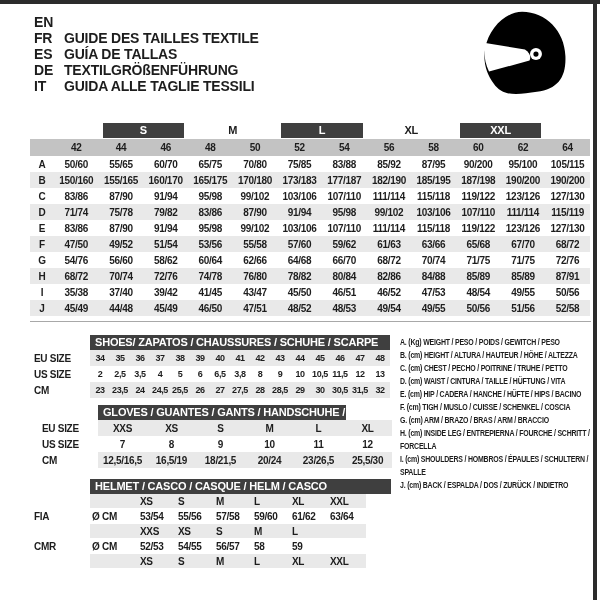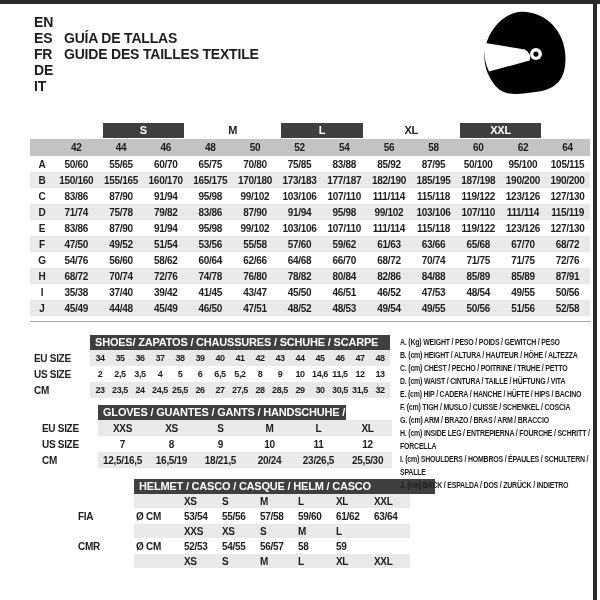--- a/index.html
+++ b/index.html
@@ -30,50 +30,52 @@
   .sub td{padding:0;height:16px;font-size:10px;text-align:center;white-space:nowrap;}
   .sub .sub-label{text-align:left;font-size:10px;}
   .sub .title-bar{background:#3f3f3f;color:#fff;font-size:11px;height:15px;line-height:15px;
                   padding-left:5px;text-align:left;letter-spacing:-0.2px;white-space:nowrap;}
   .sub td.shade{background:#e9e9e9;}
   .sub td.left{text-align:left;padding-left:2px;}
   #shoes-table{left:34px;top:334px;width:356px;}
   #shoes-table td{font-size:9px;letter-spacing:-0.4px;}
   #shoes-table td.sub-label{font-size:10px;letter-spacing:-0.3px;}
   #gloves-table{left:42px;top:404px;width:350px;}
-  #helmet-table{left:34px;top:478px;width:332px;margin-left:44px;}
+  #helmet-table{left:34px;top:478px;width:332px;}
   #helmet-table tr.hsize td{height:14px;}
   
   #legend{position:absolute;left:400px;top:336px;width:240px;font-weight:bold;font-size:8.5px;
           line-height:13px;letter-spacing:-0.25px;transform:scaleX(0.82);transform-origin:0 0;}
 </style>
 </head>
 <body>
 
 <div id="page">
   <div id="top-bar"></div>
   <div id="right-bar"></div>
 
   <div id="langs">
       <div class="lang-row">
         <span class="lang-code">EN</span>
+      </div>
+      <div class="lang-row">
+        <span class="lang-code">FR</span>
+        <span class="lang-title">GUIDE DES TAILLES TEXTILE</span>
       </div>
       <div class="lang-row">
         <span class="lang-code">ES</span>
         <span class="lang-title">GUÍA DE TALLAS</span>
       </div>
       <div class="lang-row">
-        <span class="lang-code">FR</span>
-        <span class="lang-title">GUIDE DES TAILLES TEXTILE</span>
-      </div>
-      <div class="lang-row">
         <span class="lang-code">DE</span>
+        <span class="lang-title">TEXTILGRÖßENFÜHRUNG</span>
       </div>
       <div class="lang-row">
         <span class="lang-code">IT</span>
+        <span class="lang-title">GUIDA ALLE TAGLIE TESSILI</span>
       </div>
     </div>
 
   <div id="helmet">
     <svg viewBox="0 0 100 100" width="92" height="98" aria-hidden="true">
       <path d="M48 3 C74 3 94 24 95 51 C96 74 87 87 64 90 C44 93 27 96 17 81 C9 70 5 57 8 42 C12 21 30 3 48 3 Z" fill="#000"></path>
       <path d="M8 37 L51 44 C56 47 58 52 56 56 L12 68 C7 58 6 47 8 37 Z" fill="#fff"></path>
       <circle cx="63" cy="49" r="6.5" fill="#fff"></circle>
       <circle cx="63" cy="49" r="2.8" fill="#000"></circle>
     </svg>
@@ -123,21 +125,21 @@
           <td class="row-label">A</td>
           <td>50/60</td>
           <td>55/65</td>
           <td>60/70</td>
           <td>65/75</td>
           <td>70/80</td>
           <td>75/85</td>
           <td>83/88</td>
           <td>85/92</td>
           <td>87/95</td>
-          <td>50/100</td>
+          <td>90/200</td>
           <td>95/100</td>
           <td>105/115</td>
         </tr>
         <tr class="data-row striped">
           <td class="row-label">B</td>
           <td>150/160</td>
           <td>155/165</td>
           <td>160/170</td>
           <td>165/175</td>
           <td>170/180</td>
@@ -319,25 +321,25 @@
         </tr>
         <tr class="sub-row">
           <td class="sub-label">US SIZE</td>
           <td>2</td>
           <td>2,5</td>
           <td>3,5</td>
           <td>4</td>
           <td>5</td>
           <td>6</td>
           <td>6,5</td>
-          <td>5,2</td>
+          <td>3,8</td>
           <td>8</td>
           <td>9</td>
           <td>10</td>
-          <td>14,6</td>
+          <td>10,5</td>
           <td>11,5</td>
           <td>12</td>
           <td>13</td>
         </tr>
         <tr class="sub-row">
           <td class="sub-label">CM</td>
           <td class="shade">23</td>
           <td class="shade">23,5</td>
           <td class="shade">24</td>
           <td class="shade">24,5</td>

